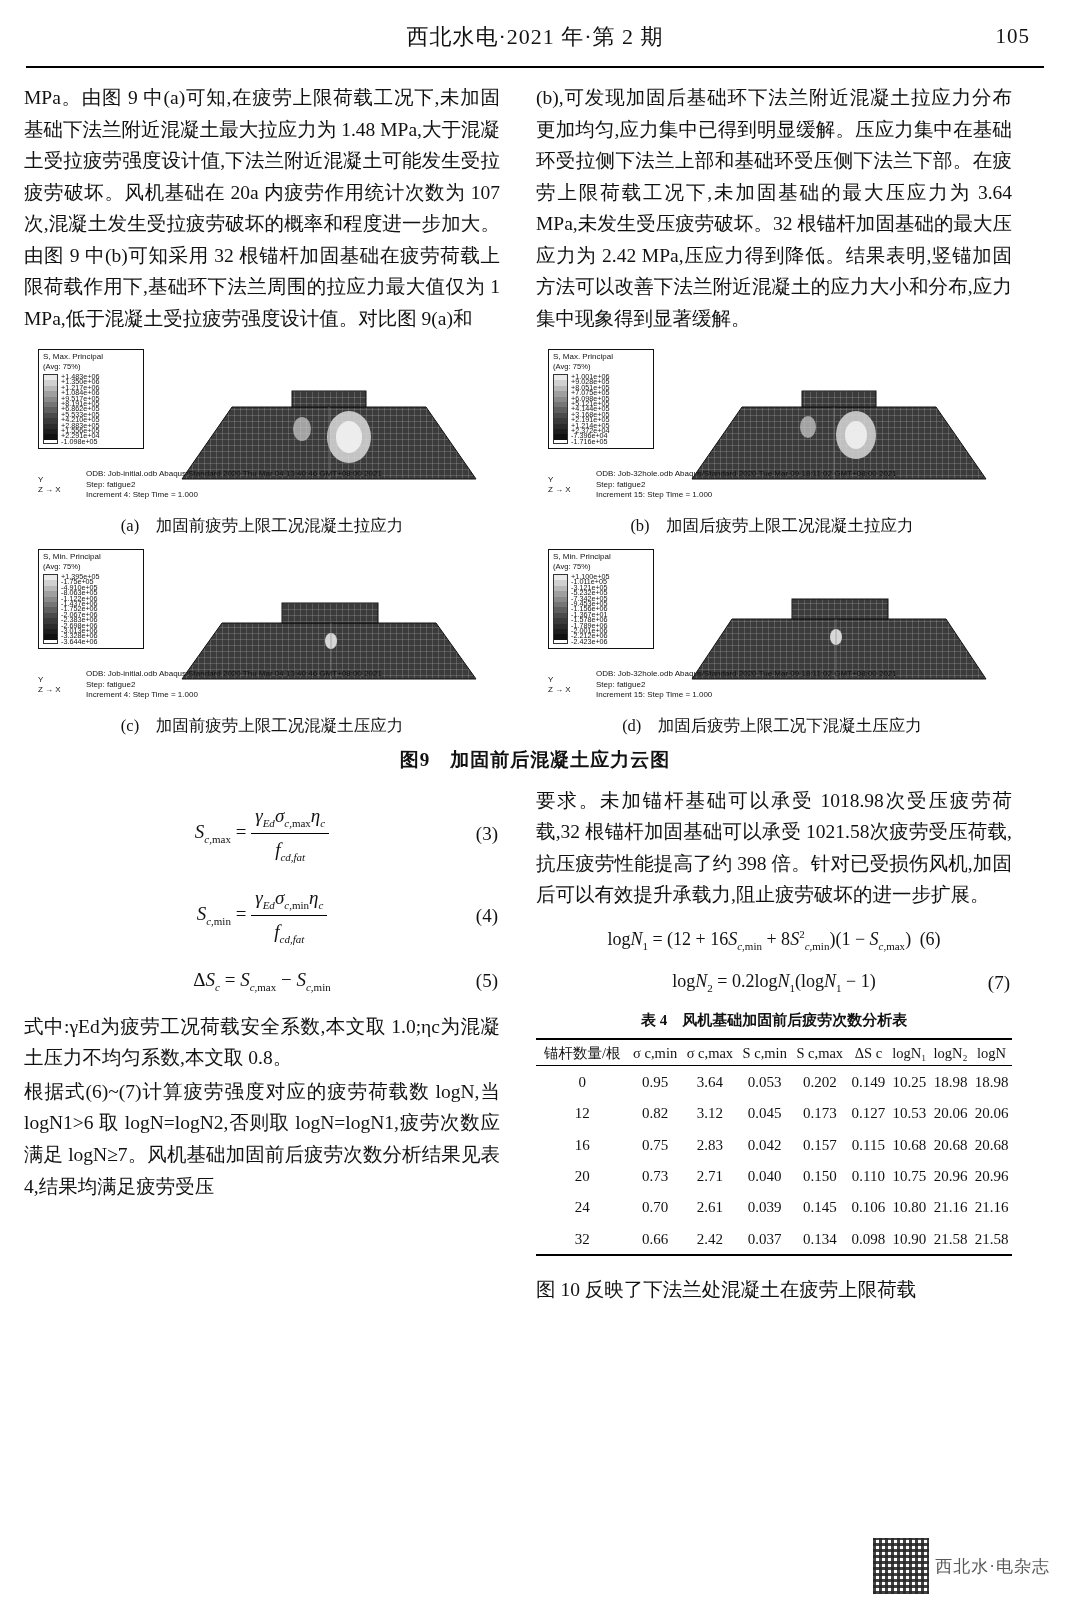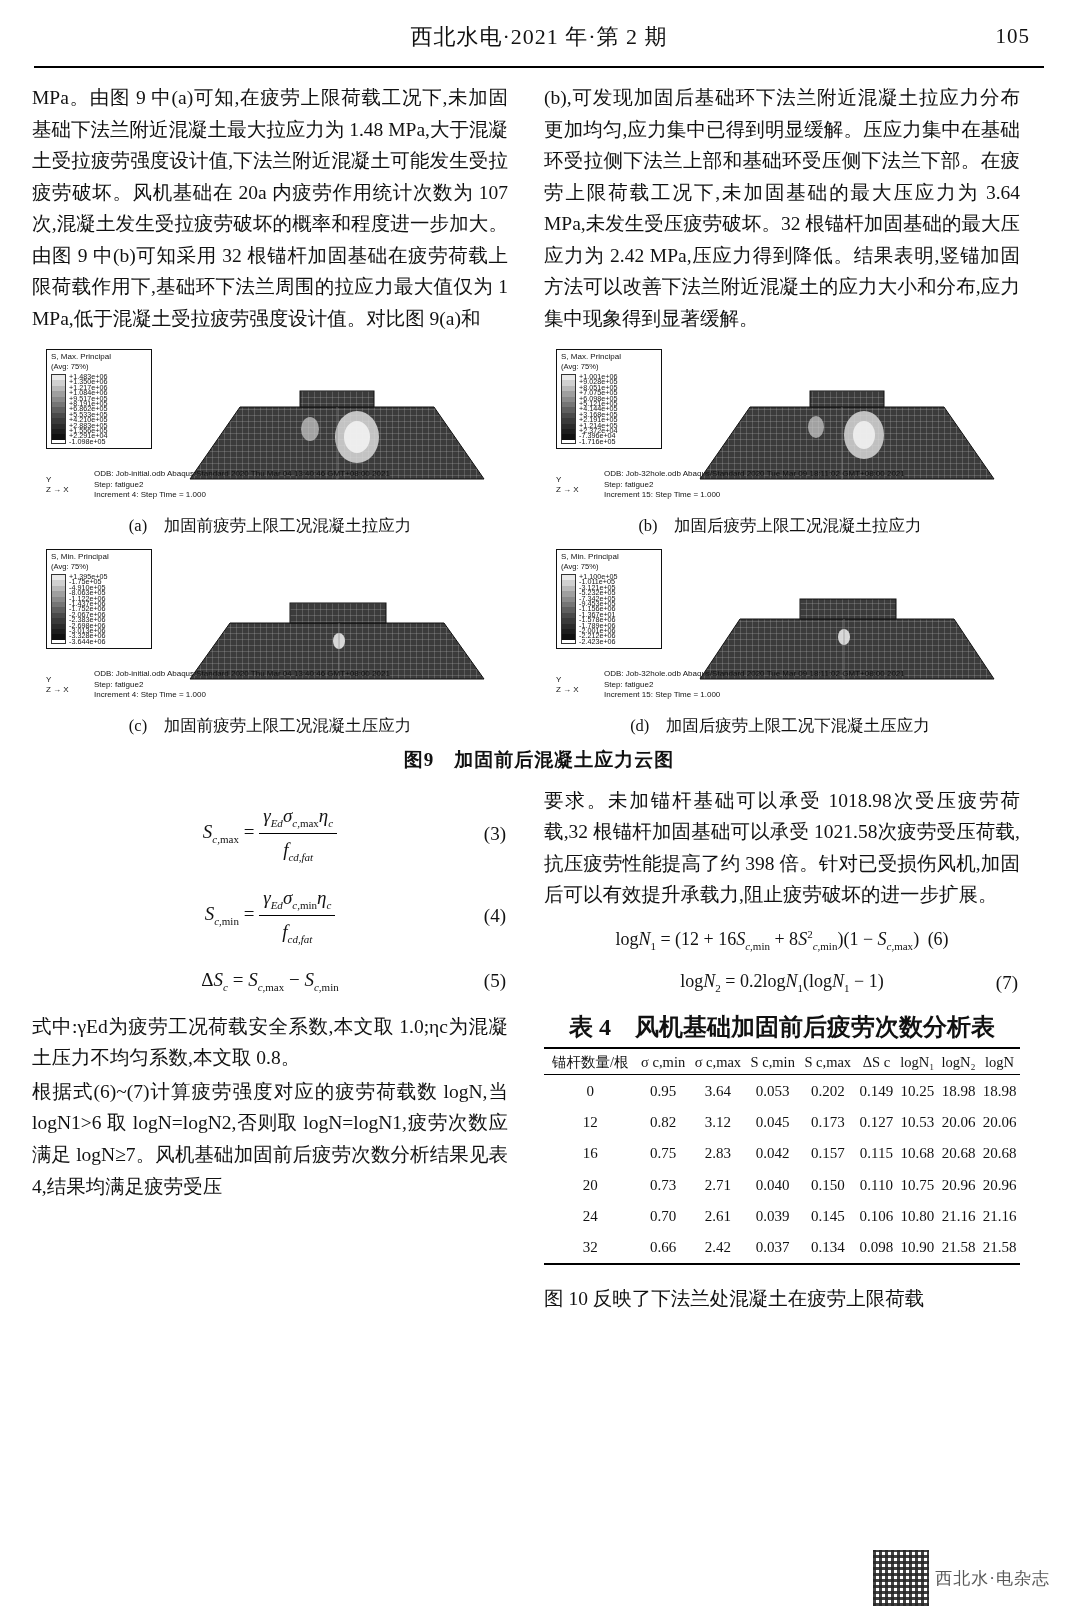--- a/index.html
+++ b/index.html
@@ -6,21 +6,21 @@
   body{
     width:1080px;height:1608px;
     background:#ffffff;
     font-family:"Liberation Serif", serif;
     color:#111;
     position:relative;
     overflow:hidden;
   }
   .page{
     position:absolute;inset:0;
-    padding:22px 34px 0 32px;
+    padding:22px 34px 0 24px;
     box-sizing:border-box;
   }
   
   .header{
     position:relative;
     text-align:center;
     font-size:22px;
     letter-spacing:1px;
     padding-bottom:10px;
   }
@@ -145,41 +145,41 @@
     padding:0 4px 1px 4px;
     display:block;
   }
   .frac .bot{display:block;padding:1px 4px 0 4px;}
   i{font-family:"Liberation Serif", serif;}
   sub{font-size:11px;}
   sup{font-size:11px;}
   
   .tbl-cap{
     text-align:center;
-    font-size:24px;
+    font-size:15px;
     font-weight:bold;
-    margin:10px 0 0 0;
+    margin:10px 0 6px 0;
   }
   table{
     border-collapse:collapse;
     width:100%;
     font-size:15px;
     font-family:Liberation Serif, serif;
   }
   table th,table td{
     text-align:center;
     padding:4px 0 3px 0;
     font-weight:normal;
   }
   table thead th{border-top:2px solid #000;border-bottom:1px solid #000;font-size:14.5px;line-height:1.25;}
   table tbody tr:last-child td{border-bottom:2px solid #000;}
   
   .wm{
     position:absolute;
-    right:30px;bottom:0;
+    right:30px;bottom:12px;
     display:flex;align-items:center;
     gap:4px;
     opacity:.85;
   }
   .wm .qr{
     width:56px;height:56px;
     background:
       repeating-linear-gradient(90deg,#222 0 3px,#fff 3px 6px),
       repeating-linear-gradient(0deg,#222 0 3px,#fff 3px 6px);
     background-blend-mode:multiply;

